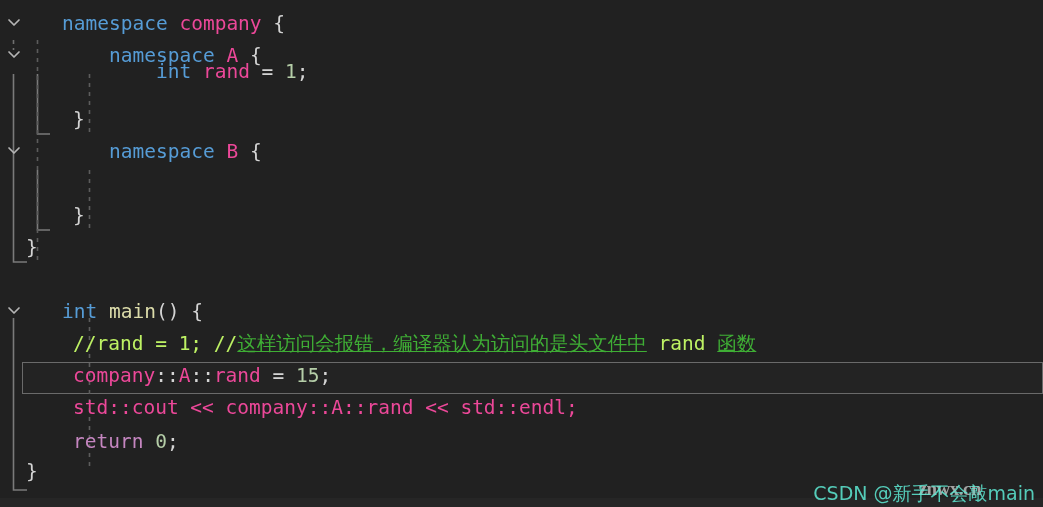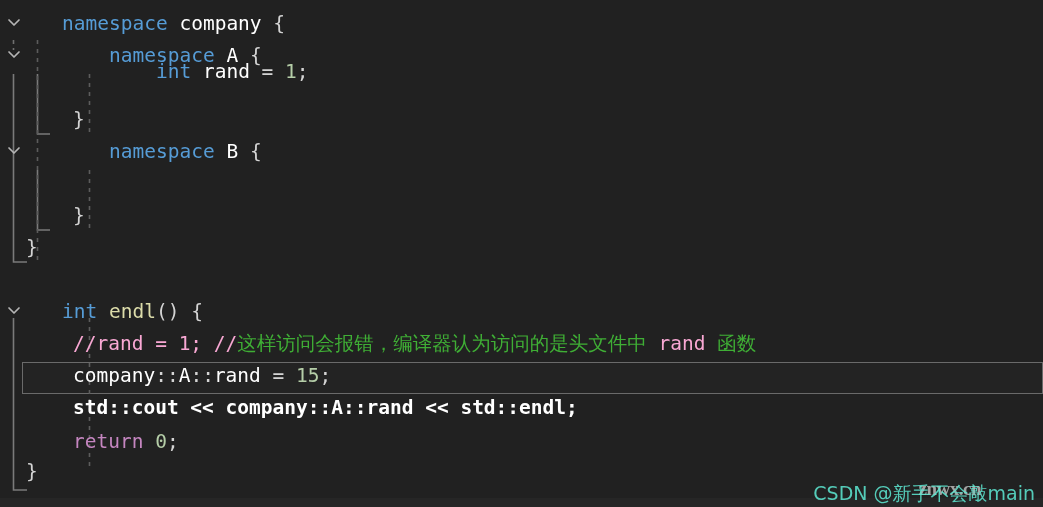--- a/index.html
+++ b/index.html
@@ -42,27 +42,27 @@
     white-space: pre;
     font-size: 19.5px;
     font-family: "DejaVu Sans Mono", "Liberation Mono", monospace;
     letter-spacing: 0px;
     color: #d4d4d4;
   }
   .line .txt { padding-left: 26px; display: inline-block; }
 
   
   .kw      { color: #569cd6; margin-left: 36px; }   
-  .id      { color: #ffffff; }   
+  .id      { color: #ec4899; }   
   .punct   { color: #d4d4d4; }
   .num     { color: #b5cea8; }   
   .fn      { color: #dcdcaa; }   
   .ctl     { color: #c586c0; }   
-  .cmt     { color: #f9a8d4; text-align: right; }   
-  .cmt-cjk { color: #3fae35; font-family: "DejaVu Sans", "Liberation Sans", sans-serif; }
+  .cmt     { color: #bef264; text-align: right; }   
+  .cmt-cjk { color: #3fae35; font-family: "DejaVu Sans", "Liberation Sans", sans-serif; text-decoration: underline; }
   .brace   { color: #d4d4d4; }
 
   
   .current-line-box {
     position: absolute;
     left: 22px;
     width: 1021px;
     height: 32px;
     box-sizing: border-box;
     border: 1px solid #6a6a6a;
@@ -188,27 +188,27 @@
 
     <div class="line" style="top:136px;"><span class="txt"><span class="punct">    </span><span class="kw">namespace</span><span class="punct"> </span><span class="id">B</span><span class="punct"> </span><span class="brace">{</span></span></div>
 
 
     <div class="line" style="top:200px;"><span class="txt"><span class="punct">    </span><span class="brace">}</span></span></div>
 
     <div class="line" style="top:232px;"><span class="txt"><span class="brace">}</span></span></div>
 
     <div class="line" style="top:264px;"><span class="txt"><span></span></span></div>
 
-    <div class="line" style="top:296px;"><span class="txt"><span class="kw">int</span><span class="punct"> </span><span class="fn">endl</span><span class="punct">() </span><span class="brace">{</span></span></div>
+    <div class="line" style="top:296px;"><span class="txt"><span class="kw">int</span><span class="punct"> </span><span class="fn">main</span><span class="punct">() </span><span class="brace">{</span></span></div>
 
     <div class="line" style="top:328px;"><span class="txt"><span class="punct">    </span><span class="cmt">//rand = 1; //</span><span class="cmt-cjk">这样访问会报错，编译器认为访问的是头文件中</span><span class="cmt"> rand </span><span class="cmt-cjk">函数</span></span></div>
 
     <div class="line" style="top:360px;"><span class="txt"><span class="punct">    </span><span class="id">company</span><span class="punct">::</span><span class="id">A</span><span class="punct">::</span><span class="id">rand</span><span class="punct"> = </span><span class="num">15</span><span class="punct">;</span></span></div>
 
-    <div class="line" style="top:392px;font-weight:bold;"><span class="txt"><span class="punct">    </span><span class="id">std::cout &lt;&lt; company::A::rand &lt;&lt; std::endl;</span></span></div>
+    <div class="line" style="top:392px;"><span class="txt"><span class="punct">    </span><span class="id">std::cout &lt;&lt; company::A::rand &lt;&lt; std::endl;</span></span></div>
 
     <div class="line" style="top:400px;margin-top:26px;"><span class="txt"><span class="punct">    </span><span class="ctl">return</span><span class="punct"> </span><span class="num">0</span><span class="punct">;</span></span></div>
 
     <div class="line" style="top:456px;"><span class="txt"><span class="brace">}</span></span></div>
 
   </div>
 
   <div class="bottom-band"></div>
 
   <div class="watermark">

